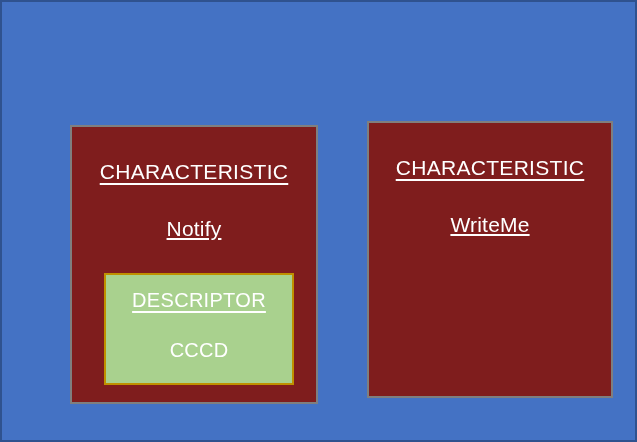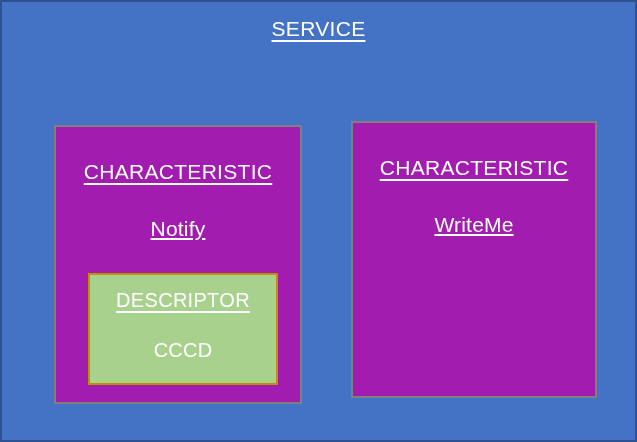--- a/index.html
+++ b/index.html
@@ -35,22 +35,23 @@
   .value-text {
     font-size: 21px;
     letter-spacing: 0.2px;
   }
   .service-label { top: 15px; }
   .service-name  { top: 60px; }
 
   .char-box {
     position: absolute;
     box-sizing: border-box;
-    background: #a21caf;
+    background: #7f1d1d;
     border: 2px solid #7F7F7F;
+    margin-left: 16px;
   }
   .char-box.left  { left: 52px;  top: 123px; width: 248px; height: 279px; }
   .char-box.right { left: 349px; top: 119px; width: 246px; height: 277px; }
 
   .char-label { top: 33px; }
   .char-name  { top: 90px; text-decoration: underline; }
 
   .descriptor-box {
     position: absolute;
     box-sizing: border-box;
@@ -62,21 +63,20 @@
     border: 2px solid #BF9000;
   }
   .descriptor-label { top: 14px; font-size: 20px; }
   .descriptor-name  { top: 64px; font-size: 20px; }
 </style>
 </head>
 <body>
 
 <div class="canvas">
 
-  <div class="centered-text heading service-label">SERVICE</div>
 
 
   <div class="char-box left">
     <div class="centered-text heading char-label">CHARACTERISTIC</div>
     <div class="centered-text value-text char-name">Notify</div>
 
     <div class="descriptor-box">
       <div class="centered-text value-text descriptor-name">CCCD</div>
       <div class="centered-text heading descriptor-label">DESCRIPTOR</div>
     </div>

